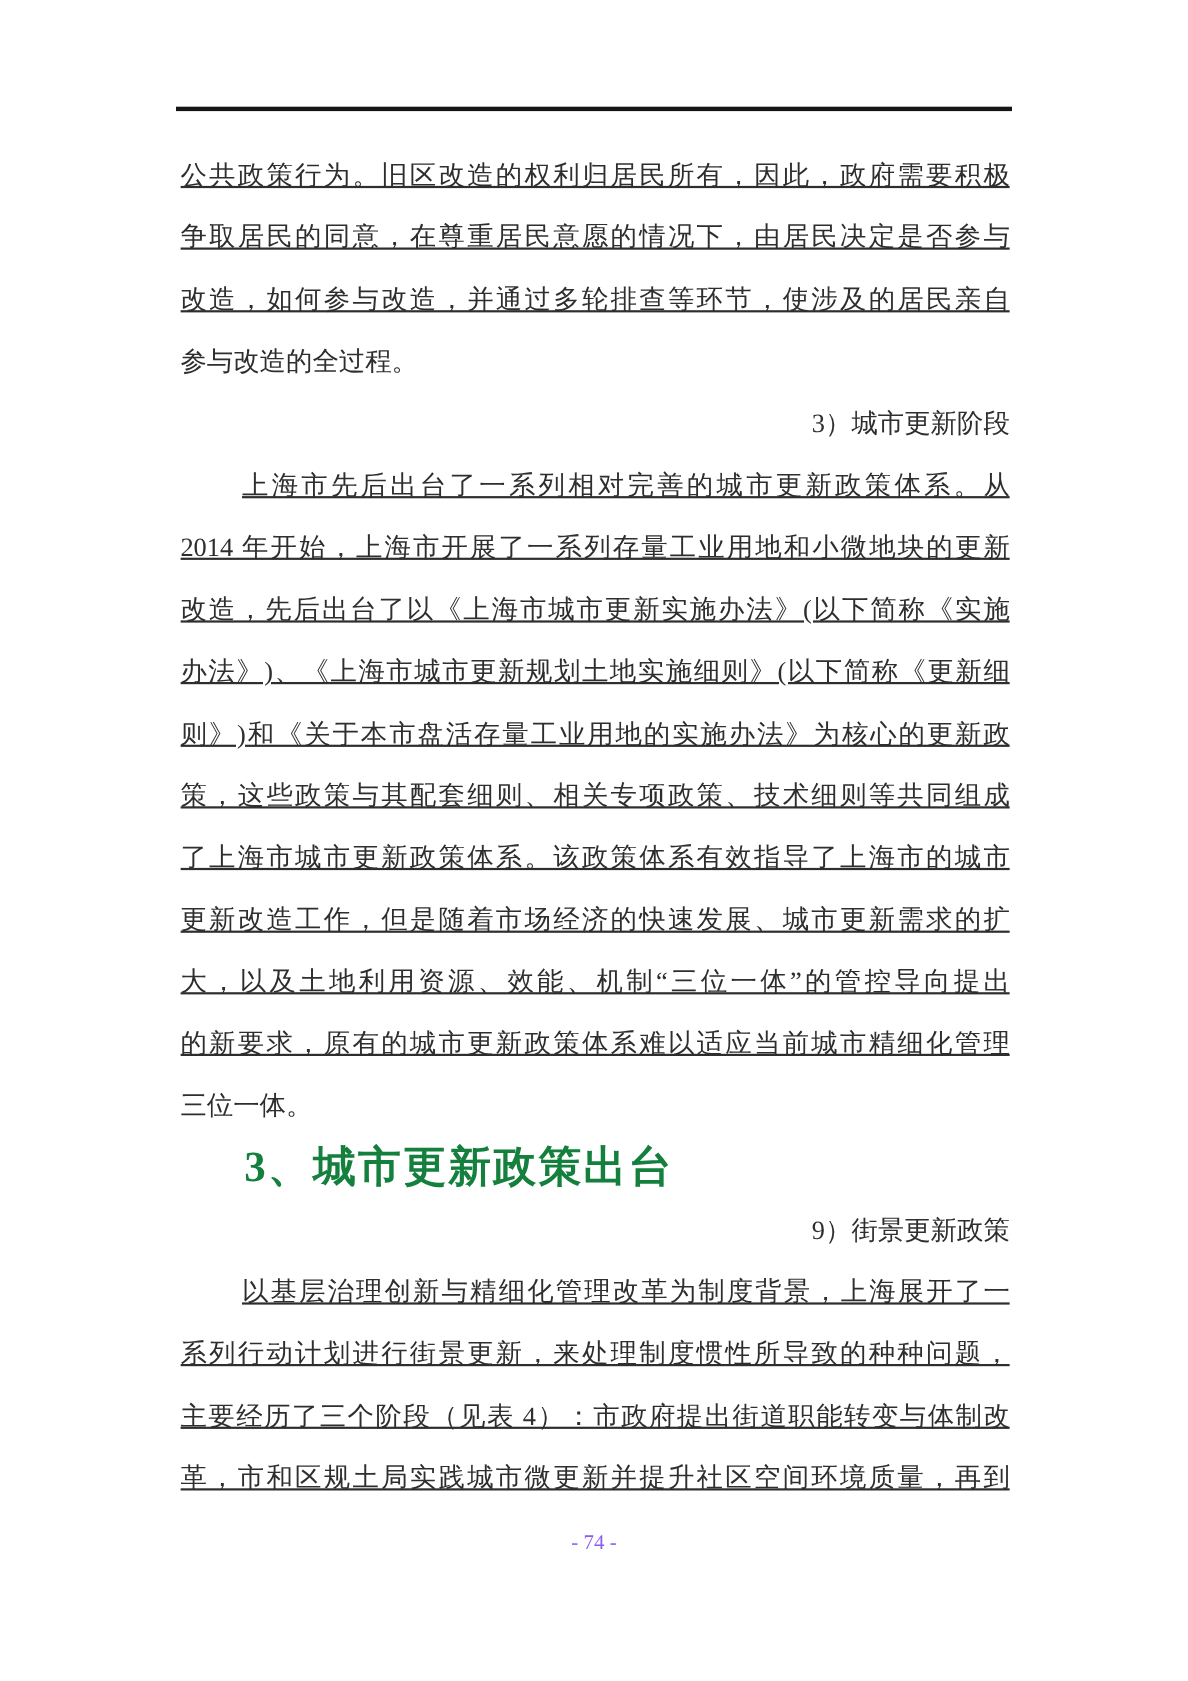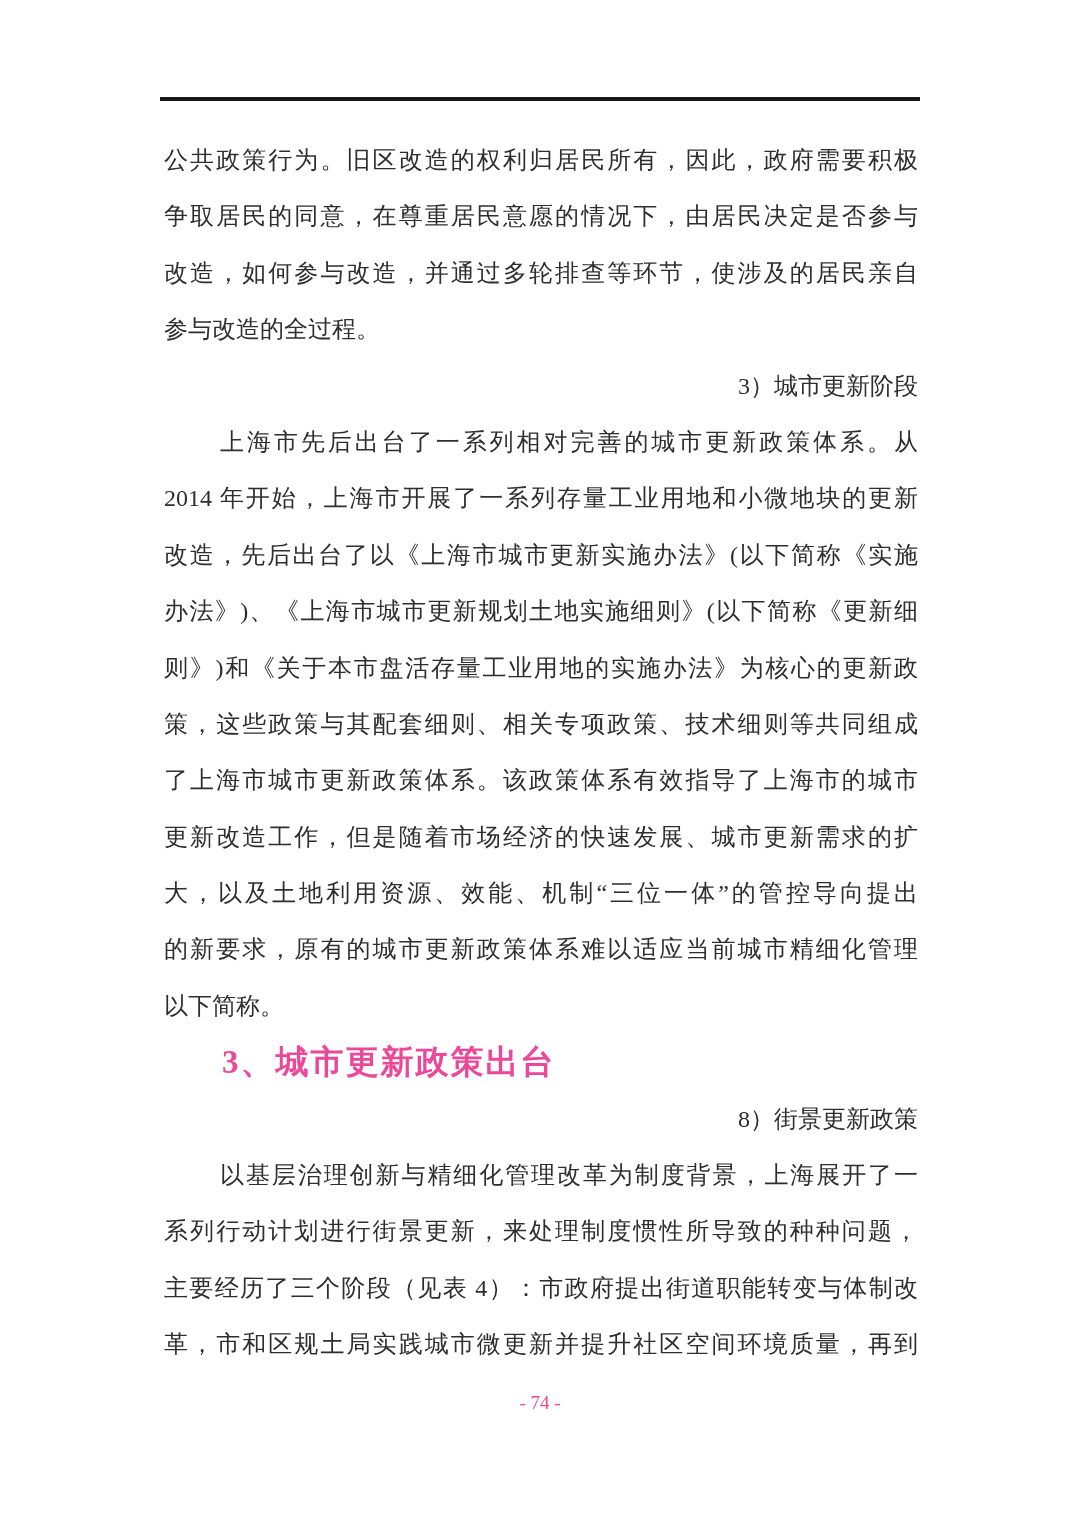--- a/index.html
+++ b/index.html
@@ -28,40 +28,40 @@
   }
   .line {
     height: 56.4px;
     line-height: 56.4px;
     font-size: 24px;
     overflow: hidden;
     white-space: normal;
     text-align: right;
   }
   
-  .j  { text-align: justify; text-align-last: justify; }
+  .j  { text-align: justify; text-align-last: justify; text-decoration: underline; }
   
   .jl { text-align: justify; text-align-last: left; font-family: Liberation Serif, serif; }
   .ind  { text-indent: 56px; }   
   .sub  { padding-left: 50px; }  
   .heading-line {
     height: 56.4px; line-height: 56.4px;
     padding-left: 58px;
-    font-size: 33px;
+    font-size: 39px;
     font-weight: bold;
-    color: #ec4899;
+    color: #15803d;
     letter-spacing: 2px;
   }
   .pagenum {
     position: absolute;
     left: 0; top: 1392px;
     width: 1080px;
     text-align: center;
     font-size: 19px;
-    color: #ec4899;
+    color: #8b5cf6;
   }
 </style>
 </head>
 <body>
 
 <div class="page">
 
   <div class="header-rule"></div>
 
   <div class="textcol">
@@ -79,26 +79,26 @@
       <div class="line j ind">上海市先后出台了一系列相对完善的城市更新政策体系。从</div>
       <div class="line j">2014 年开始，上海市开展了一系列存量工业用地和小微地块的更新</div>
       <div class="line j">改造，先后出台了以《上海市城市更新实施办法》(以下简称《实施</div>
       <div class="line j">办法》)、《上海市城市更新规划土地实施细则》(以下简称《更新细</div>
       <div class="line j">则》)和《关于本市盘活存量工业用地的实施办法》为核心的更新政</div>
       <div class="line j">策，这些政策与其配套细则、相关专项政策、技术细则等共同组成</div>
       <div class="line j">了上海市城市更新政策体系。该政策体系有效指导了上海市的城市</div>
       <div class="line j">更新改造工作，但是随着市场经济的快速发展、城市更新需求的扩</div>
       <div class="line j">大，以及土地利用资源、效能、机制“三位一体”的管控导向提出</div>
       <div class="line j">的新要求，原有的城市更新政策体系难以适应当前城市精细化管理</div>
-      <div class="line jl">以下简称。</div>
+      <div class="line jl">三位一体。</div>
     </div>
 
     <div class="heading-line">3、城市更新政策出台</div>
 
-    <div class="line sub">8）街景更新政策</div>
+    <div class="line sub">9）街景更新政策</div>
 
     <div>
       <div class="line j ind">以基层治理创新与精细化管理改革为制度背景，上海展开了一</div>
       <div class="line j">系列行动计划进行街景更新，来处理制度惯性所导致的种种问题，</div>
       <div class="line j">主要经历了三个阶段（见表 4）：市政府提出街道职能转变与体制改</div>
       <div class="line j">革，市和区规土局实践城市微更新并提升社区空间环境质量，再到</div>
     </div>
 
   </div>
 

